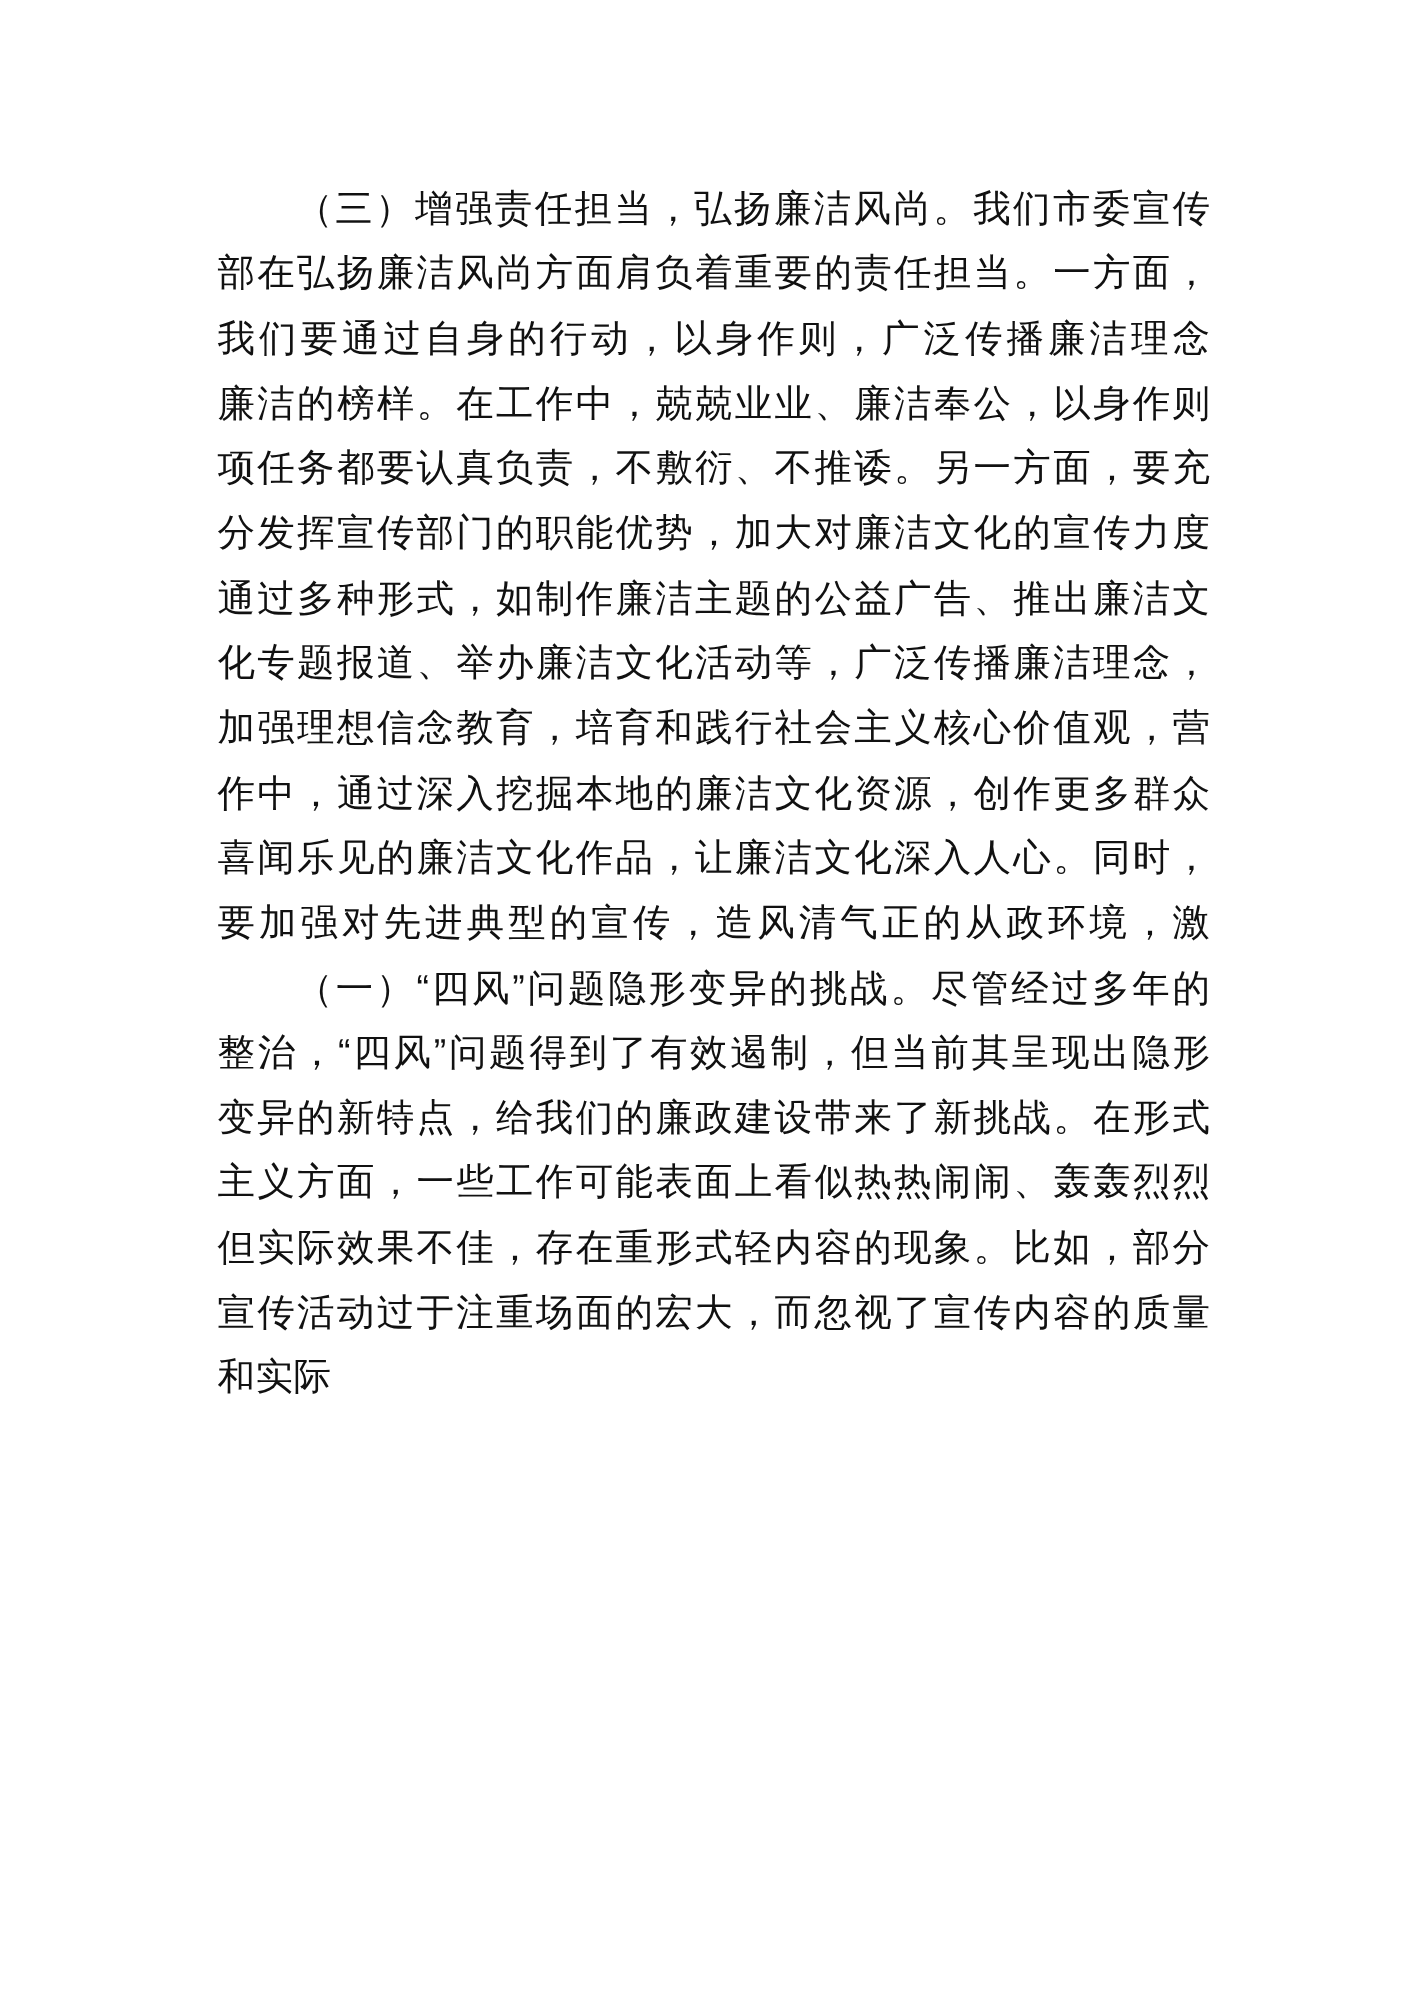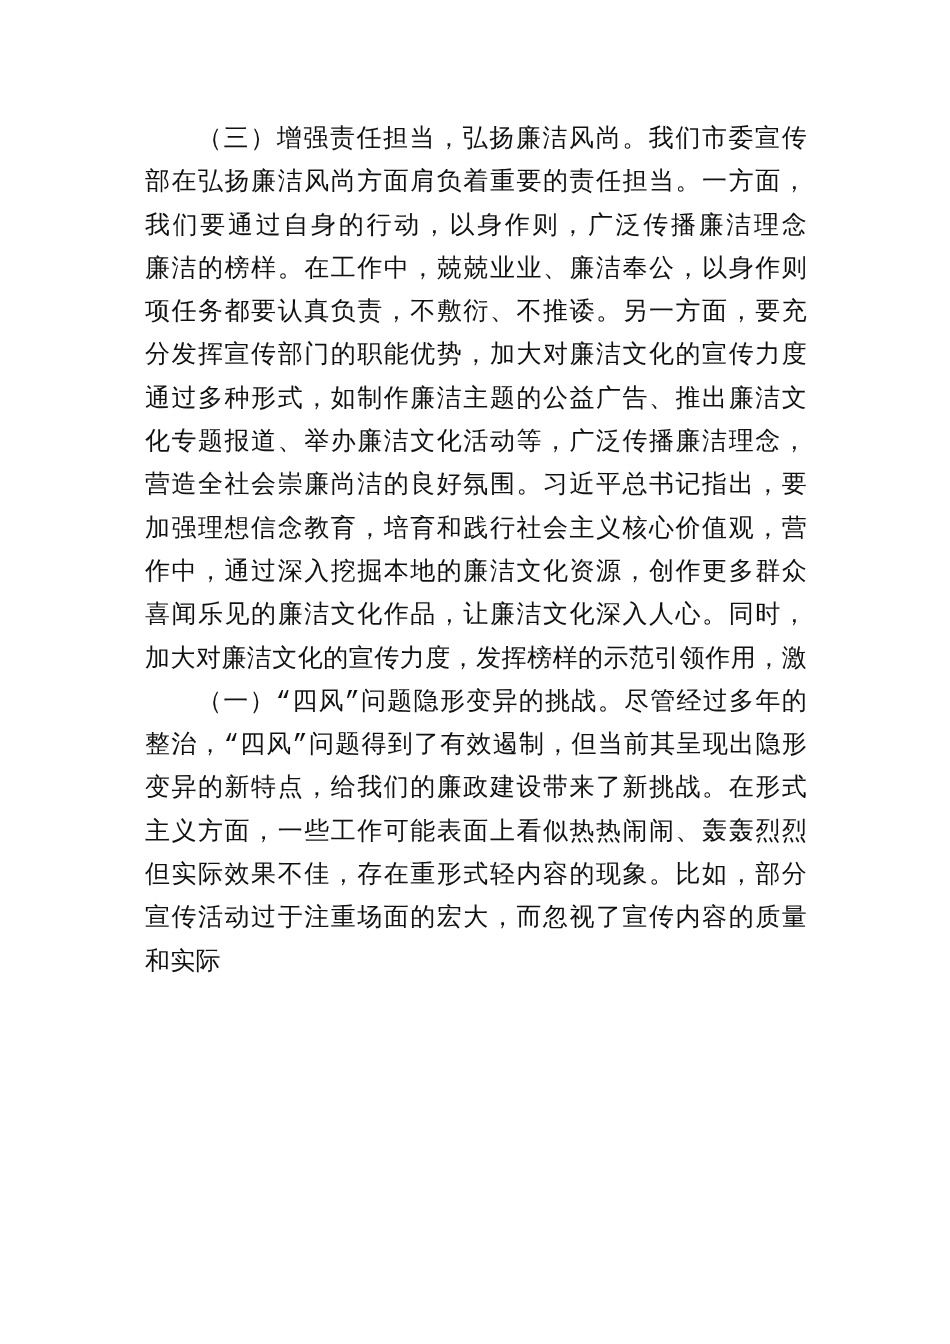--- a/index.html
+++ b/index.html
@@ -2,21 +2,21 @@
 <html><head>
   <meta charset="utf-8">
   <style>
     html, body { margin: 0; padding: 0; background: #ffffff; }
     body { width: 950px; height: 1344px; position: relative; overflow: hidden; }
     .page {
       position: absolute;
       left: 145px;
       top: 118px;
       width: 662px;
-      font-family: Liberation Mono, monospace;
+      font-family: Liberation Sans, sans-serif;
       font-size: 25px;
       color: #111111;
     }
     .line {
       height: 43.3px;
       line-height: 43.3px;
       white-space: nowrap;
       text-align: justify;
       text-align-last: justify;
       letter-spacing: 0.3px;
@@ -32,25 +32,24 @@
 
   <div>
     <div class="line indent">（三）增强责任担当，弘扬廉洁风尚。我们市委宣传</div>
     <div class="line">部在弘扬廉洁风尚方面肩负着重要的责任担当。一方面，</div>
     <div class="line">我们要通过自身的行动，以身作则，广泛传播廉洁理念</div>
     <div class="line">廉洁的榜样。在工作中，兢兢业业、廉洁奉公，以身作则</div>
     <div class="line">项任务都要认真负责，不敷衍、不推诿。另一方面，要充</div>
     <div class="line">分发挥宣传部门的职能优势，加大对廉洁文化的宣传力度</div>
     <div class="line">通过多种形式，如制作廉洁主题的公益广告、推出廉洁文</div>
     <div class="line">化专题报道、举办廉洁文化活动等，广泛传播廉洁理念，</div>
-    <div class="line">营造全社会崇廉尚洁的良好氛围。习近平总书记指出，要</div>
     <div class="line">加强理想信念教育，培育和践行社会主义核心价值观，营</div>
     <div class="line">作中，通过深入挖掘本地的廉洁文化资源，创作更多群众</div>
     <div class="line">喜闻乐见的廉洁文化作品，让廉洁文化深入人心。同时，</div>
-    <div class="line">加大对廉洁文化的宣传力度，发挥榜样的示范引领作用，激</div>
+    <div class="line">要加强对先进典型的宣传，造风清气正的从政环境，激</div>
   </div>
 
 
   <div>
     <div class="line indent">（一）“四风”问题隐形变异的挑战。尽管经过多年的</div>
     <div class="line">整治，“四风”问题得到了有效遏制，但当前其呈现出隐形</div>
     <div class="line">变异的新特点，给我们的廉政建设带来了新挑战。在形式</div>
     <div class="line">主义方面，一些工作可能表面上看似热热闹闹、轰轰烈烈</div>
     <div class="line">但实际效果不佳，存在重形式轻内容的现象。比如，部分</div>
     <div class="line">宣传活动过于注重场面的宏大，而忽视了宣传内容的质量</div>

